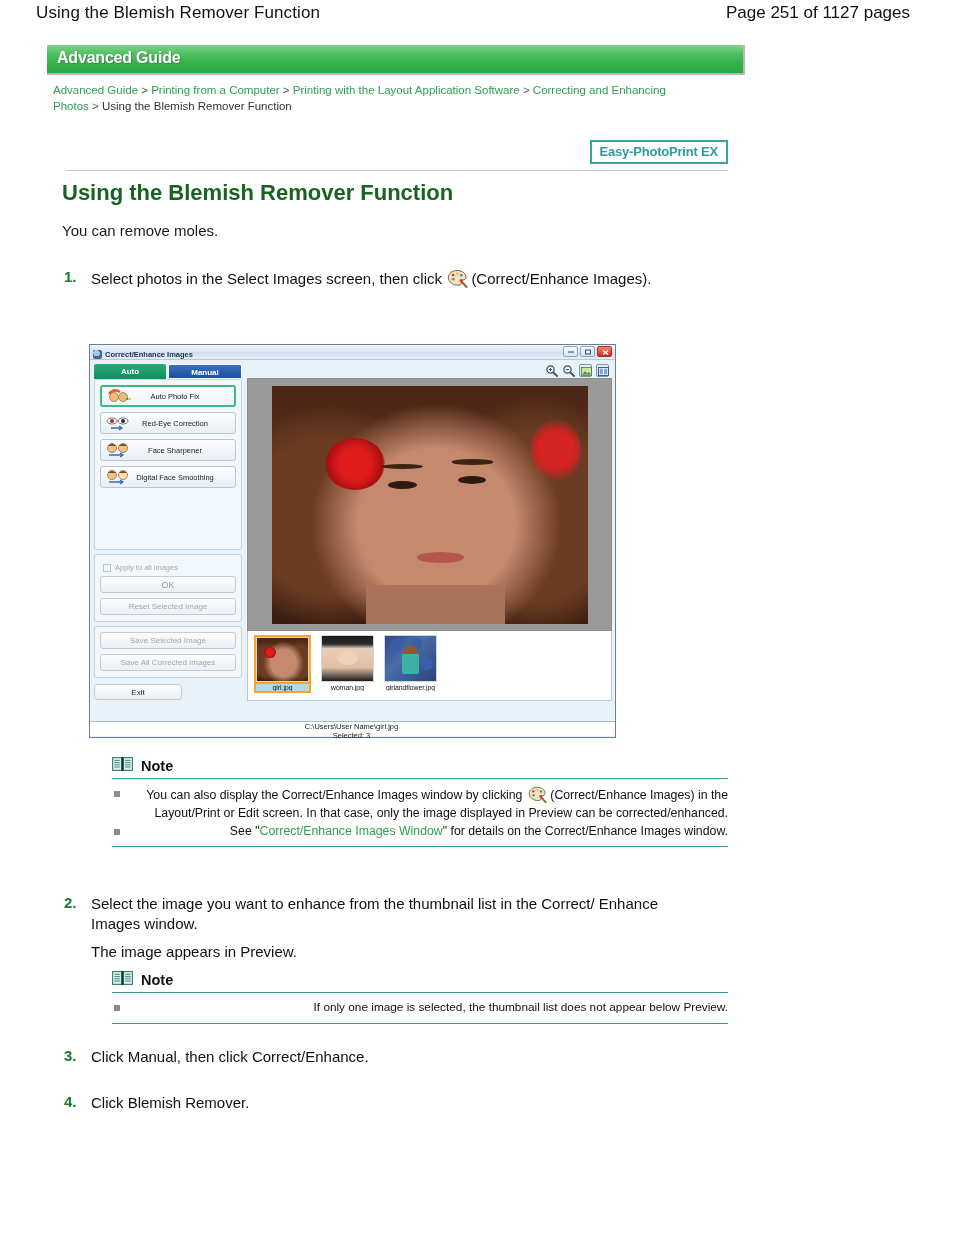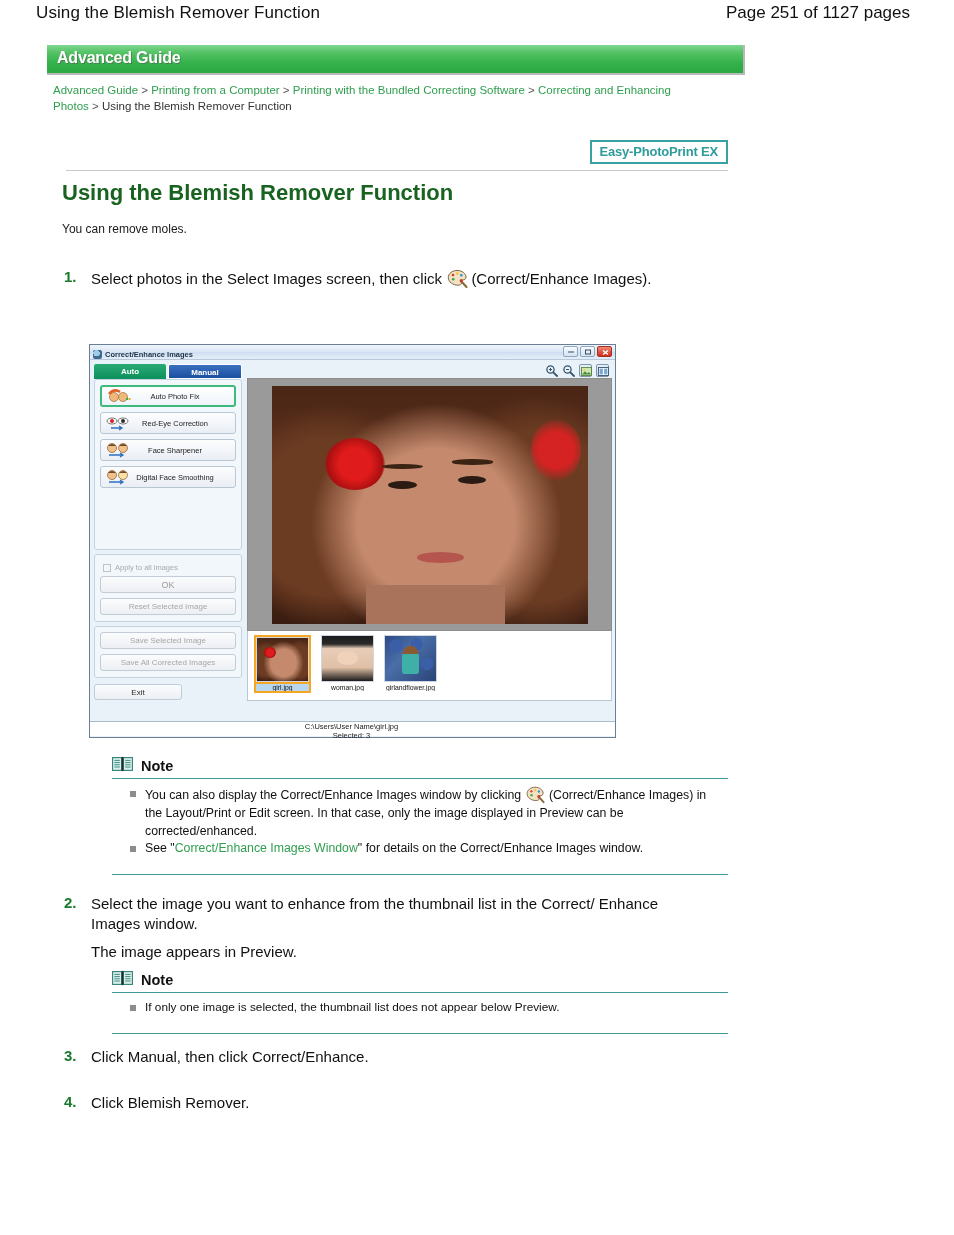--- a/index.html
+++ b/index.html
@@ -64,21 +64,21 @@
     background:#c9c9c9;
   }
 
   
   .main-title {
     position:absolute; left:62px; top:180px;
     font-size:22px; font-weight:bold; color:#18631f;
   }
   .intro-text {
     position:absolute; left:62px; top:222px;
-    font-size:12px; color:#1a1a1a;
+    font-size:15px; color:#1a1a1a;
   }
 
   
   .step { position:absolute; }
   .step .num {
     position:absolute; left:0; top:0;
     font-size:15px; font-weight:bold; color:#1b7a2e;
   }
   .step .body {
     margin-left:27px;
@@ -91,21 +91,21 @@
     display:inline-block; vertical-align:-5px; width:21px; height:20px;
     position:relative;
   }
 
   
   .note-head {
     display:flex; align-items:center; gap:8px;
   }
   .note-title { font-size:14.5px; font-weight:bold; color:#111; }
   .note-rule { height:1px; background:#3b9a9a; }
-  .note-list { margin:16px; padding:0; list-style:none; }
+  .note-list { margin:0; padding:0; list-style:none;text-align:right; }
   .note-list li {
     position:relative; padding-left:17px;
     font-size:12.3px; line-height:17.5px; color:#111;
   }
   .note-list li::before {
     content:""; position:absolute; left:2px; top:6px;
     width:6px; height:6px; background:#8d8d8d;
   }
   .note-list li.small { font-size:11.8px; }
   .note-list a { color:#2f9e4f; text-decoration:none; }
@@ -259,21 +259,21 @@
 
 <div class="guide-banner">
   <div class="gb-label">Advanced Guide</div>
 </div>
 
 <div class="breadcrumb">
   <a href="#">Advanced Guide</a>
   <span class="sep">&gt;</span>
   <a href="#">Printing from a Computer</a>
   <span class="sep">&gt;</span>
-  <a href="#">Printing with the Bundled Correcting Software</a>
+  <a href="#">Printing with the Layout Application Software</a>
   <span class="sep">&gt;</span>
   <a href="#">Correcting and Enhancing Photos</a>
   <span class="sep">&gt;</span>
   <span class="cur">Using the Blemish Remover Function</span>
 </div>
 
 <div class="badge-epp">Easy-PhotoPrint EX</div>
 <div class="hr-top"></div>
 
 <div class="main-title">Using the Blemish Remover Function</div>

